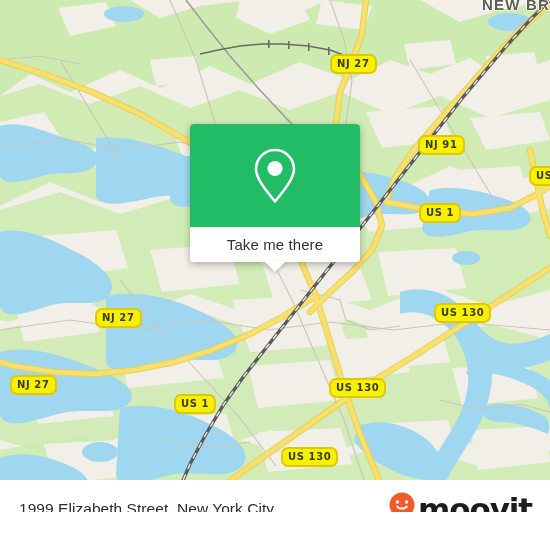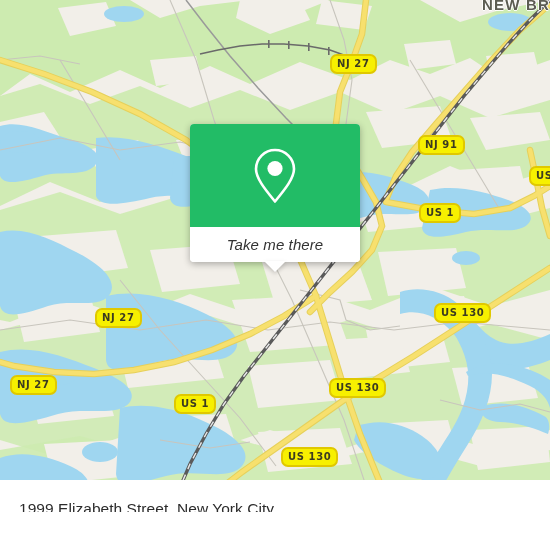--- a/index.html
+++ b/index.html
@@ -101,21 +101,20 @@
     position: absolute;
     left: 0;
     top: 103px;
     width: 170px;
     height: 35px;
     background: #ffffff;
     border-radius: 0 0 4px 4px;
     display: flex;
     align-items: center;
     justify-content: center;
-    font-style: italic;
   }
   #popup-label {
     color: #333333;
     font-family: "Liberation Sans", sans-serif;
     font-size: 15px;
     letter-spacing: 0.1px;
   }
   #popup-tail {
     position: absolute;
     left: 50%;
@@ -387,15 +386,25 @@
         <span id="popup-label">Take me there</span>
       </div>
       <div id="popup-tail"></div>
     </div>
 
   </div>
 
   <div id="footer">
     <div id="footer-address">1999 Elizabeth Street, New York City</div>
 
+    <div id="brand">
+      <svg width="28" height="36" viewBox="0 0 28 36">
+        <path d="M14,1.5 C7.1,1.5 1.5,7.1 1.5,14 C1.5,21.5 9.5,28.5 14,34.5
+                 C18.5,28.5 26.5,21.5 26.5,14 C26.5,7.1 20.9,1.5 14,1.5 Z" fill="#f15a29"></path>
+        <circle cx="9.4" cy="11" r="1.65" fill="#ffffff"></circle>
+        <circle cx="18.6" cy="11" r="1.65" fill="#ffffff"></circle>
+        <path d="M9.2,15.6 C11,18.2 17,18.2 18.8,15.6" fill="none" stroke="#ffffff" stroke-width="1.9" stroke-linecap="round"></path>
+      </svg>
+      <span id="brand-wordmark">moovit</span>
+    </div>
   </div>
 
 </div>
 
 </body></html>

